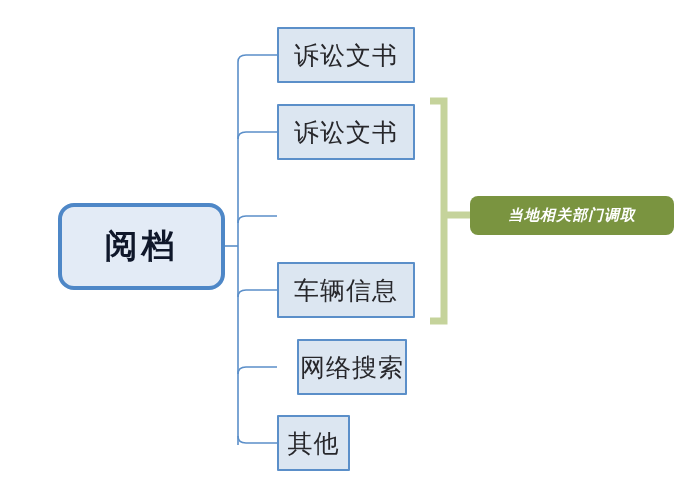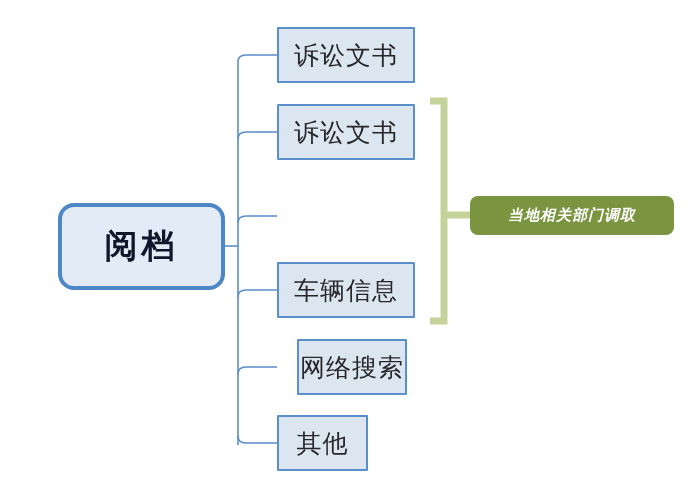--- a/index.html
+++ b/index.html
@@ -92,17 +92,17 @@
 
   <div class="node" style="left:277px; top:27px; width:138px; height:56px;">诉讼文书</div>
 
   <div class="node" style="left:277px; top:104px; width:138px; height:56px;">诉讼文书</div>
 
 
   <div class="node" style="left:277px; top:262px; width:138px; height:56px;">车辆信息</div>
 
   <div class="node" style="left:277px; top:339px; width:110px; height:56px;margin-left:20px;">网络搜索</div>
 
-  <div class="node" style="left:277px; top:415px; width:91px; height:56px;">其他</div>
+  <div class="node" style="left:277px; top:415px; width:73px; height:56px;">其他</div>
 
   <div class="pill" style="left:470px; top:196px; width:204px; height:39px;">当地相关部门调取</div>
 
 </div>
 
 </body></html>

